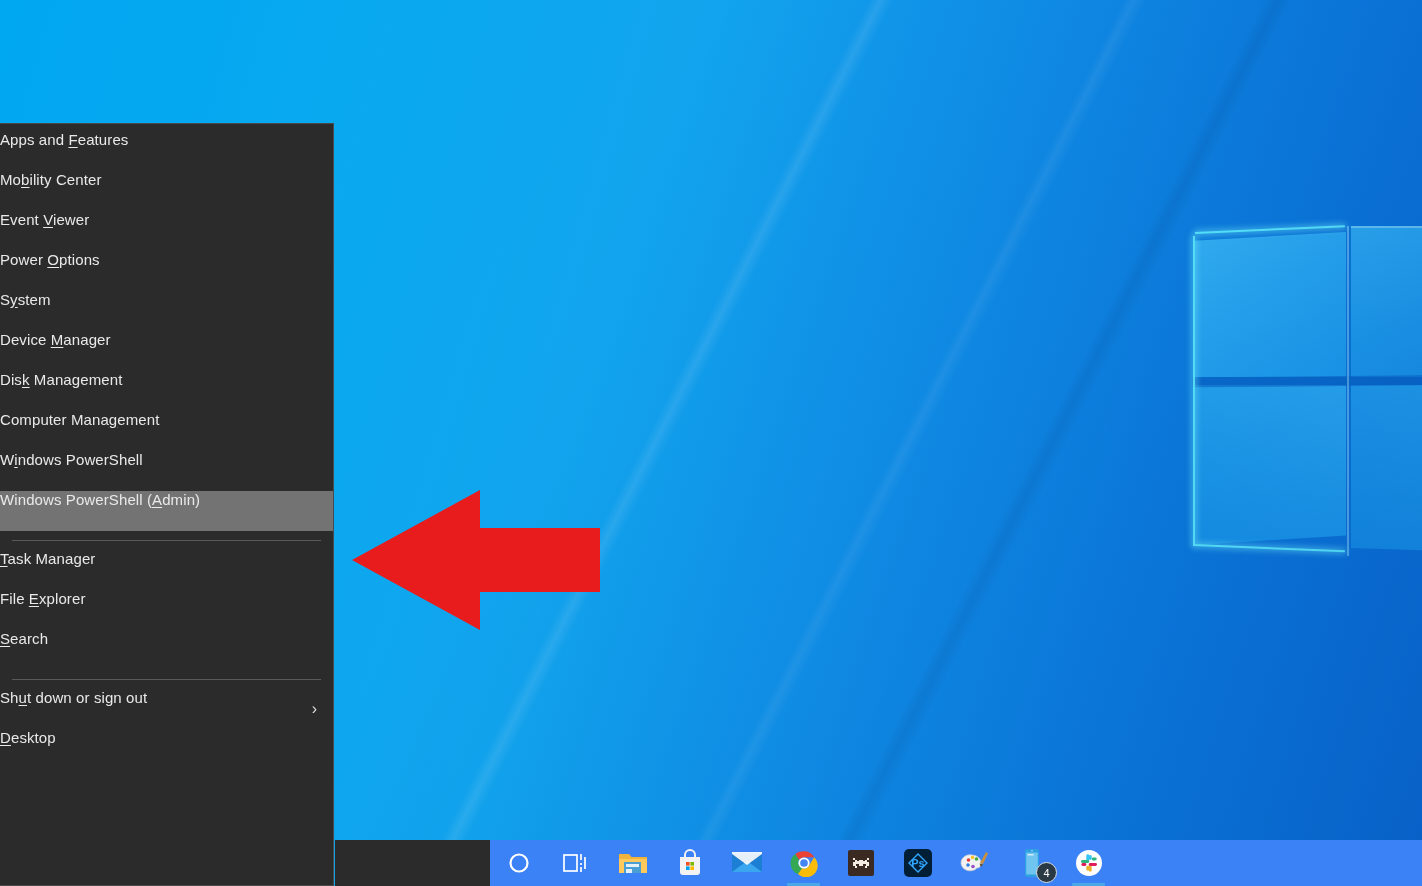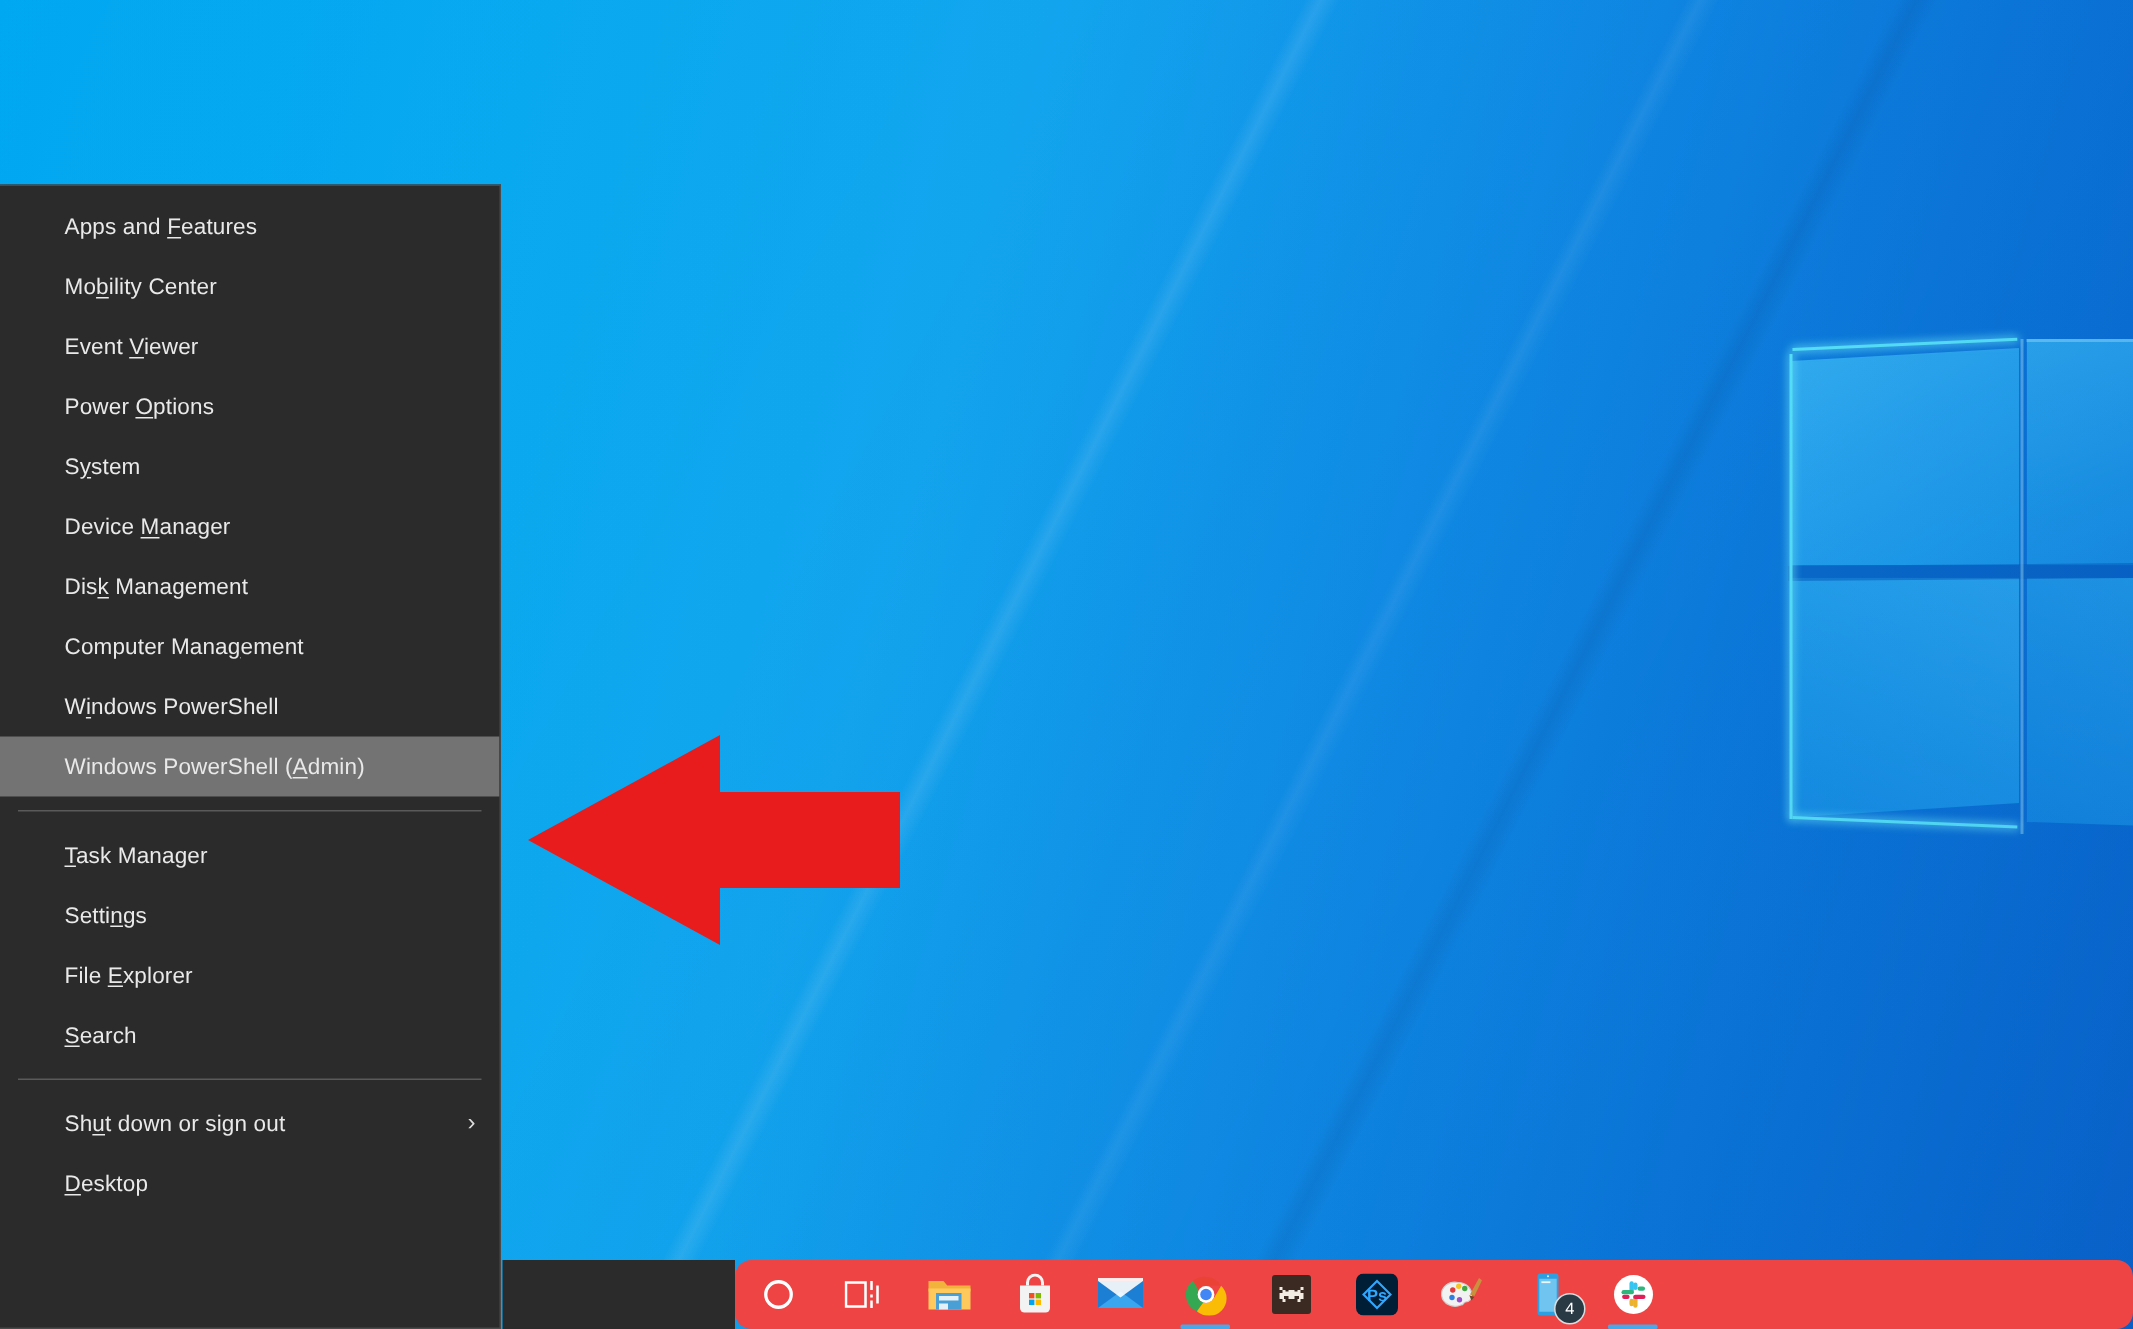--- a/index.html
+++ b/index.html
@@ -60,21 +60,21 @@
   #se-vmid{left:161px;top:8px;width:2px;height:330px;}
   #se-tr-top{left:165px;top:8px;width:152px;height:2px;}
 
   
   .mull{position:absolute;background:rgba(8,95,190,.55);}
   #mull-h{left:6px;top:158px;width:312px;height:10px;transform:rotate(-0.5deg);}
 
   
   #taskbar{
     position:absolute;left:490px;bottom:0;width:932px;height:46px;
-    background:#ef4444;display:flex;align-items:center;border-radius:11px;
+    background:#3b82f6;display:flex;align-items:center;
   }
   #taskbar-left-filler{
     position:absolute;left:335px;bottom:0;width:155px;height:46px;
     background:#2b2b2b;
   }
   .tb-item{
     width:57px;height:46px;display:flex;align-items:center;justify-content:center;
     position:relative;flex:0 0 auto;
   }
   .tb-item .runbar{
@@ -89,23 +89,23 @@
   
   #winx{
     position:absolute;left:0px;top:123px;width:334px;height:763px;
     background:#2b2b2b;border:1px solid #4a4a4a;border-left:none;
     box-sizing:border-box;overflow:hidden;
   }
   #winx-leftstrip{
     position:absolute;left:0;top:123px;width:3px;height:763px;background:#2bacef;
   }
   .mi{
-    height:40px;display:flex;align-items:center;position:relative;
+    height:40px;display:flex;position:relative;
     color:#e9e9e9;font-size:15px;cursor:default;
-    padding-left:43px;box-sizing:border-box;
+    box-sizing:border-box;
   }
   .mi.sel{background:#737373;}
   .mi .lbl{white-space:nowrap;letter-spacing:.1px;}
   .mi .lbl u{text-decoration:underline;text-underline-offset:2px;}
   .mi .chev{
     position:absolute;right:16px;top:50%;transform:translateY(-50%);
     color:#dcdcdc;font-size:16px;line-height:1;
   }
   .sep{height:1px;background:#5a5a5a;margin:9px 12px 9px 12px;}
   .gap{height:7px;}
@@ -307,23 +307,20 @@
         <span class="lbl">W<u>i</u>ndows PowerShell</span>
       </div>
       <div class="mi sel">
         <span class="lbl">Windows PowerShell (<u>A</u>dmin)</span>
       </div>
       <div class="sep"></div>
       <div class="mi">
         <span class="lbl"><u>T</u>ask Manager</span>
       </div>
       <div class="mi">
-        <span class="lbl">Setti<u>n</u>gs</span>
-      </div>
-      <div class="mi">
         <span class="lbl">File <u>E</u>xplorer</span>
       </div>
       <div class="mi">
         <span class="lbl"><u>S</u>earch</span>
       </div>
       <div class="sep"></div>
       <div class="mi">
         <span class="lbl">Sh<u>u</u>t down or sign out</span>
         <span class="chev">›</span>
       </div>

